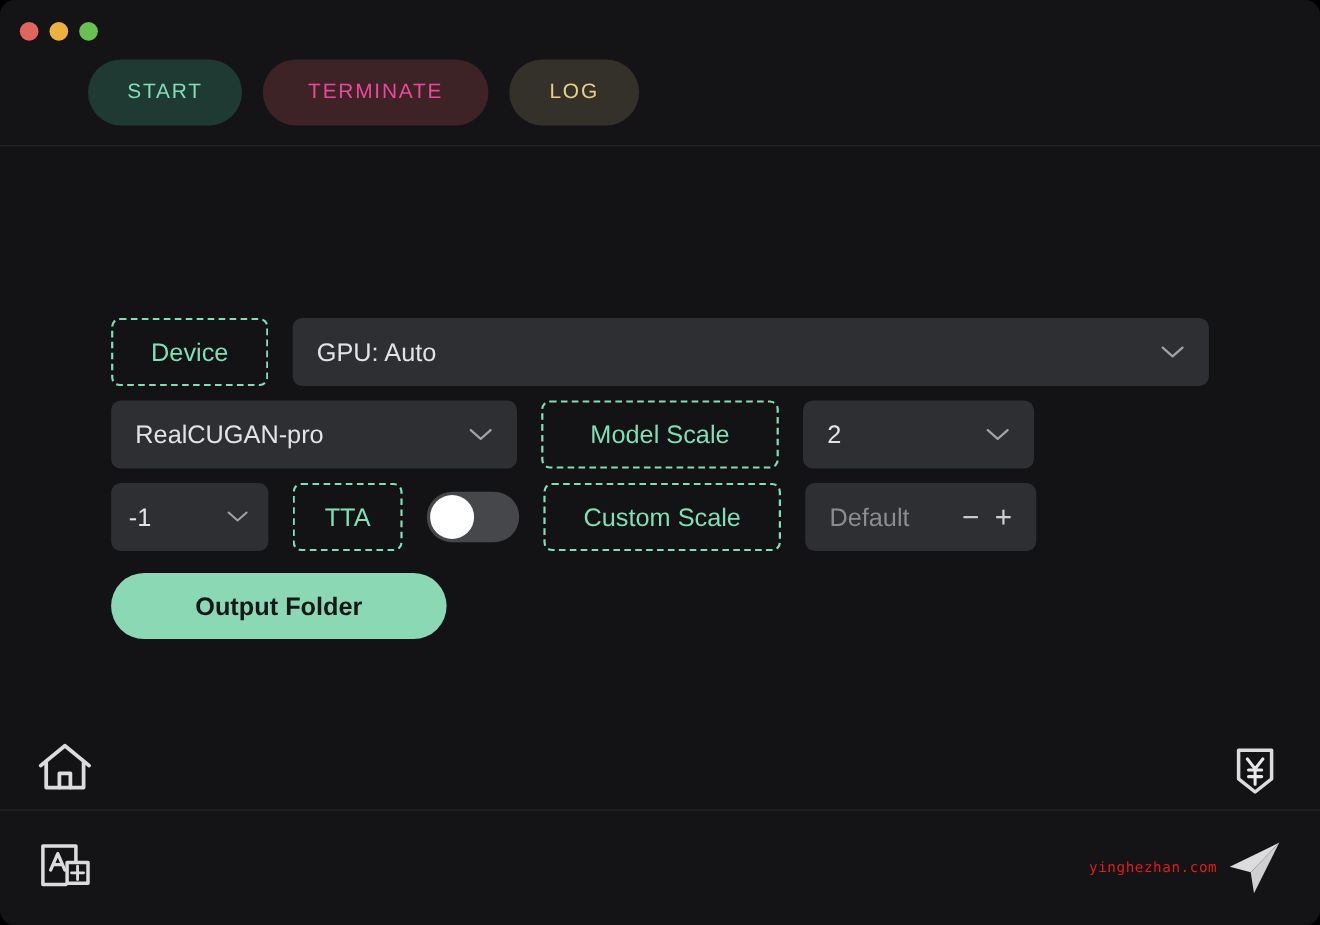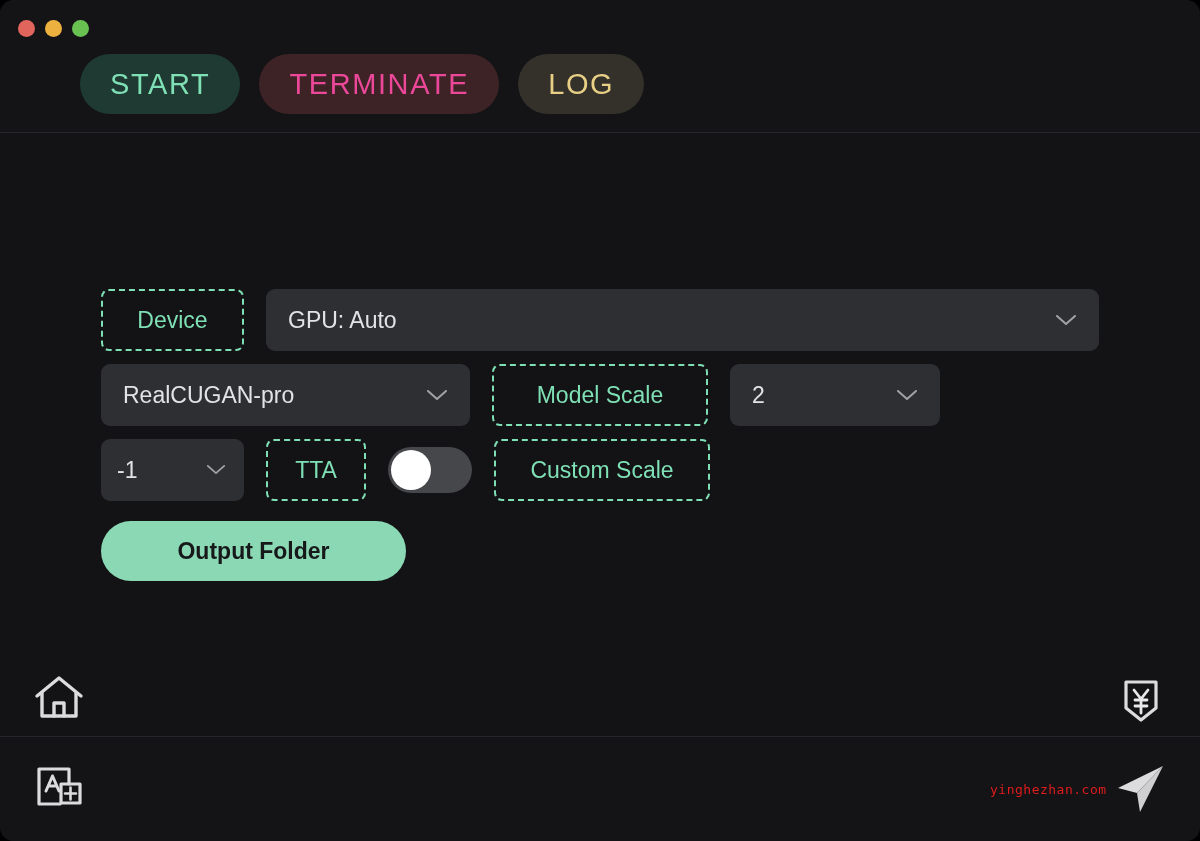--- a/index.html
+++ b/index.html
@@ -95,21 +95,21 @@
     letter-spacing: 0.3px;
   }
 
   .btn {
     height: 60px;
     border-radius: 30px;
     border: none;
     display: flex;
     align-items: center;
     justify-content: center;
-    font-size: 29px;
+    font-size: 19px;
     letter-spacing: 1.6px;
     cursor: pointer;
     font-family: "Liberation Sans", sans-serif;
     padding: 0 30px;
     box-sizing: border-box;
   }
   .btn-start     { background: #1e3a33; color: #7fe0b5; min-width: 140px; }
   .btn-terminate { background: #3d2326; color: #ef9a9a; min-width: 205px; }
   .btn-log       { background: #34302a; color: #e8cf86;  min-width: 118px; }
 
@@ -357,20 +357,27 @@
             <svg width="20" height="11" viewBox="0 0 22 12">
                 <path d="M2 2 L11 10 L20 2" fill="none" stroke="#cfcfd2" stroke-width="2" stroke-linecap="round" stroke-linejoin="round"></path>
               </svg>
           </span>
         </div>
         <div class="tag tag-tta" style="color: rgb(127, 224, 181); border-color: rgb(127, 224, 181);">TTA</div>
         <div class="toggle">
           <div class="knob"></div>
         </div>
         <div class="tag tag-cscale" style="color: rgb(127, 224, 181); border-color: rgb(127, 224, 181);">Custom Scale</div>
+        <div class="field f-cscale">
+          <span class="val">Default</span>
+          <span class="stepper">
+            <span class="step-btn">−</span>
+            <span class="step-btn">+</span>
+          </span>
+        </div>
       </div>
 
       <div class="out-row">
         <button class="btn-output" style="background: rgb(138, 217, 180);">Output Folder</button>
       </div>
 
     </div>
   </div>
 
   <div class="bottombar">

